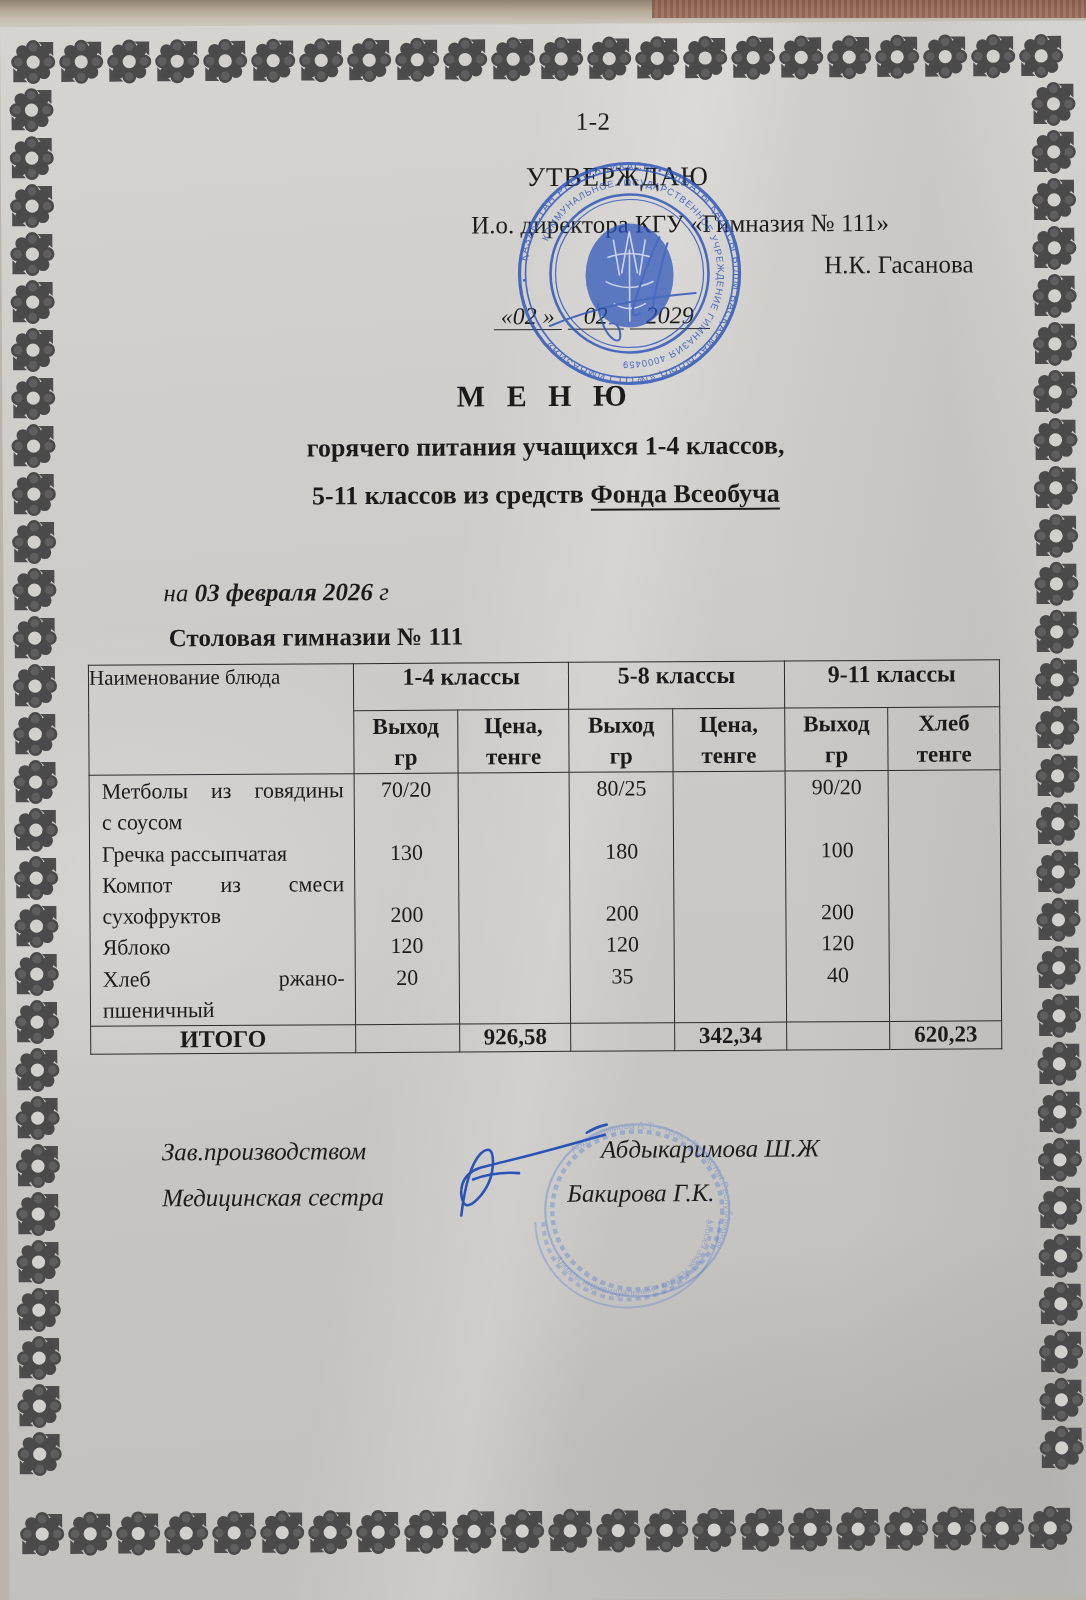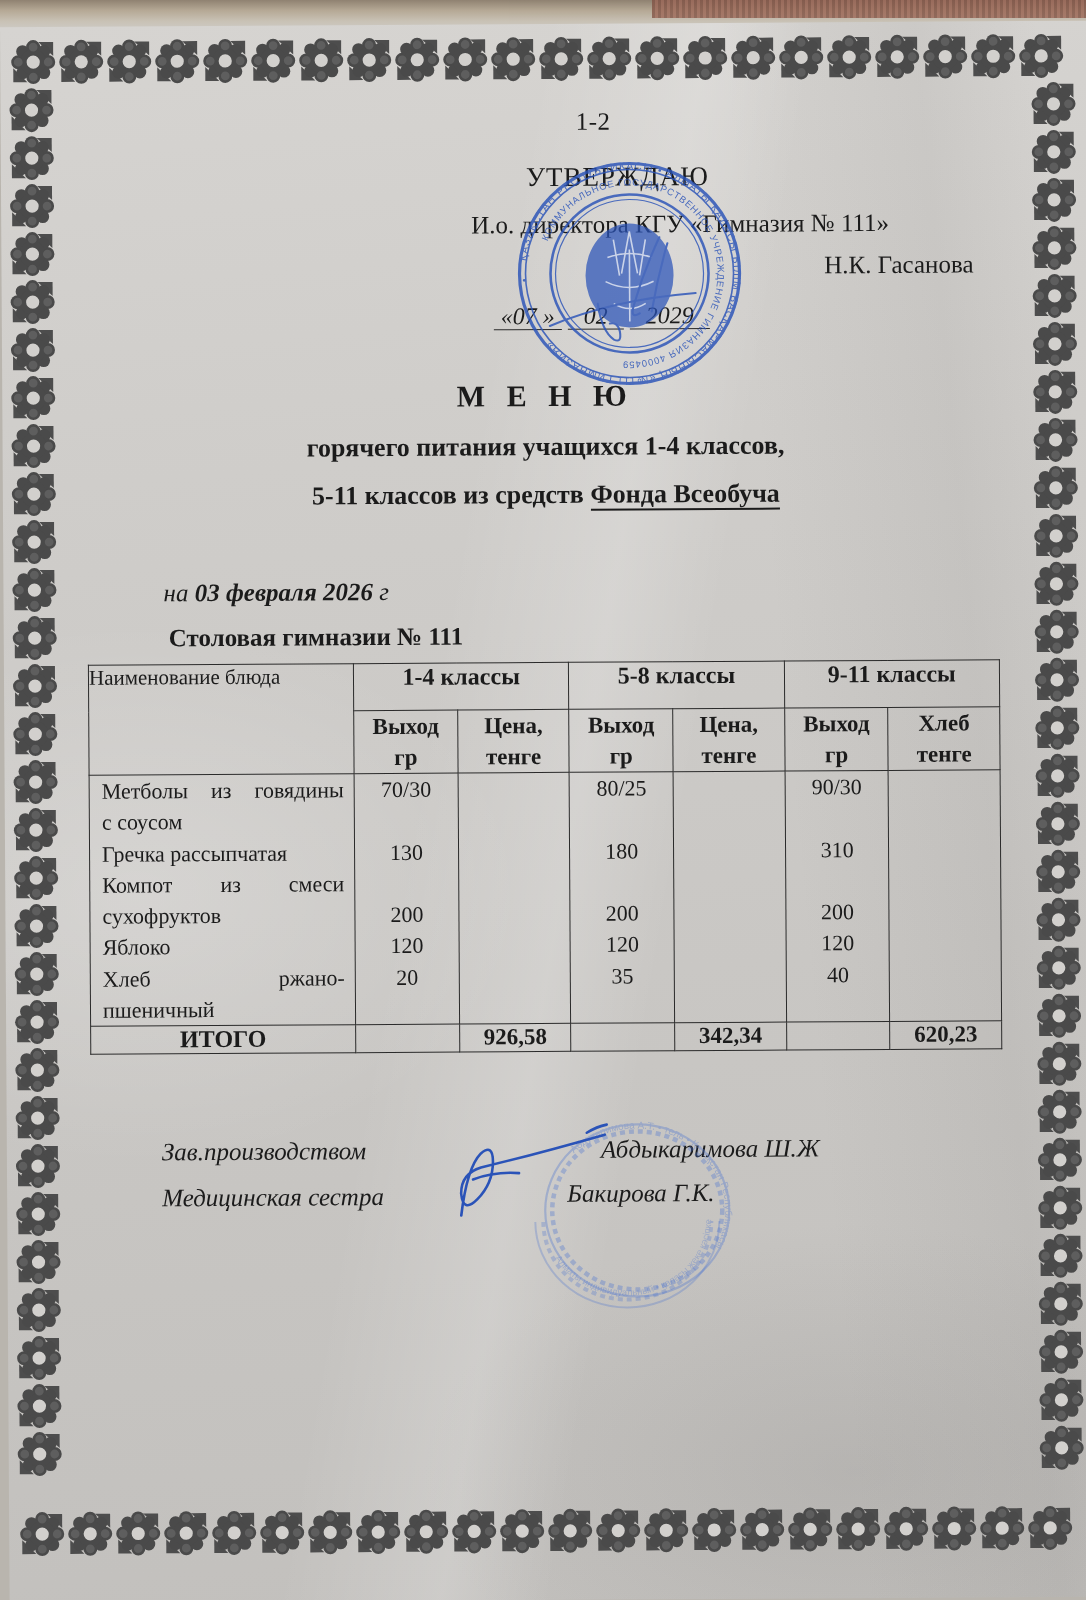--- a/index.html
+++ b/index.html
@@ -2762,21 +2762,21 @@
     </div>
 
   <div id="content">
 
     <div class="hdr-block">
       <div class="pagenum">1-2</div>
       <div class="utv">УТВЕРЖДАЮ</div>
       <div class="dirline">И.о. директора КГУ  «Гимназия № 111»</div>
       <div class="nameline">Н.К. Гасанова</div>
       <div class="dateline">
-        <span class="u">«07  »</span>
+        <span class="u">«02  »</span>
         <span class="u2">02</span>
         <span class="u2">2029</span>
       </div>
     </div>
 
     <div class="menu-title">М Е Н Ю</div>
     <div class="sub1">горячего питания учащихся 1-4 классов,</div>
     <div class="sub2">
       <span>5-11 классов из средств </span><u>Фонда Всеобуча</u>
     </div>
@@ -2830,21 +2830,21 @@
                 <div>Гречка рассыпчатая</div>
                 <div class="just">Компот     из     смеси</div>
                 <div>сухофруктов</div>
                 <div>Яблоко</div>
                 <div class="just">Хлеб          ржано-</div>
                 <div>пшеничный</div>
               </div>
           </td>
           <td class="body-cell">
             <div class="val" id="out14">
-                <div>70/30</div>
+                <div>70/20</div>
                 <div>&nbsp;</div>
                 <div>130</div>
                 <div>&nbsp;</div>
                 <div>200</div>
                 <div>120</div>
                 <div>20</div>
                 <div>&nbsp;</div>
               </div>
           </td>
           <td class="body-cell">
@@ -2878,23 +2878,23 @@
                 <div>&nbsp;</div>
                 <div>&nbsp;</div>
                 <div>&nbsp;</div>
                 <div>&nbsp;</div>
                 <div>&nbsp;</div>
                 <div>&nbsp;</div>
               </div>
           </td>
           <td class="body-cell">
             <div class="val" id="out911">
-                <div>90/30</div>
-                <div>&nbsp;</div>
-                <div>310</div>
+                <div>90/20</div>
+                <div>&nbsp;</div>
+                <div>100</div>
                 <div>&nbsp;</div>
                 <div>200</div>
                 <div>120</div>
                 <div>40</div>
                 <div>&nbsp;</div>
               </div>
           </td>
           <td class="body-cell">
             <div class="val" id="pr911">
                 <div>&nbsp;</div>

